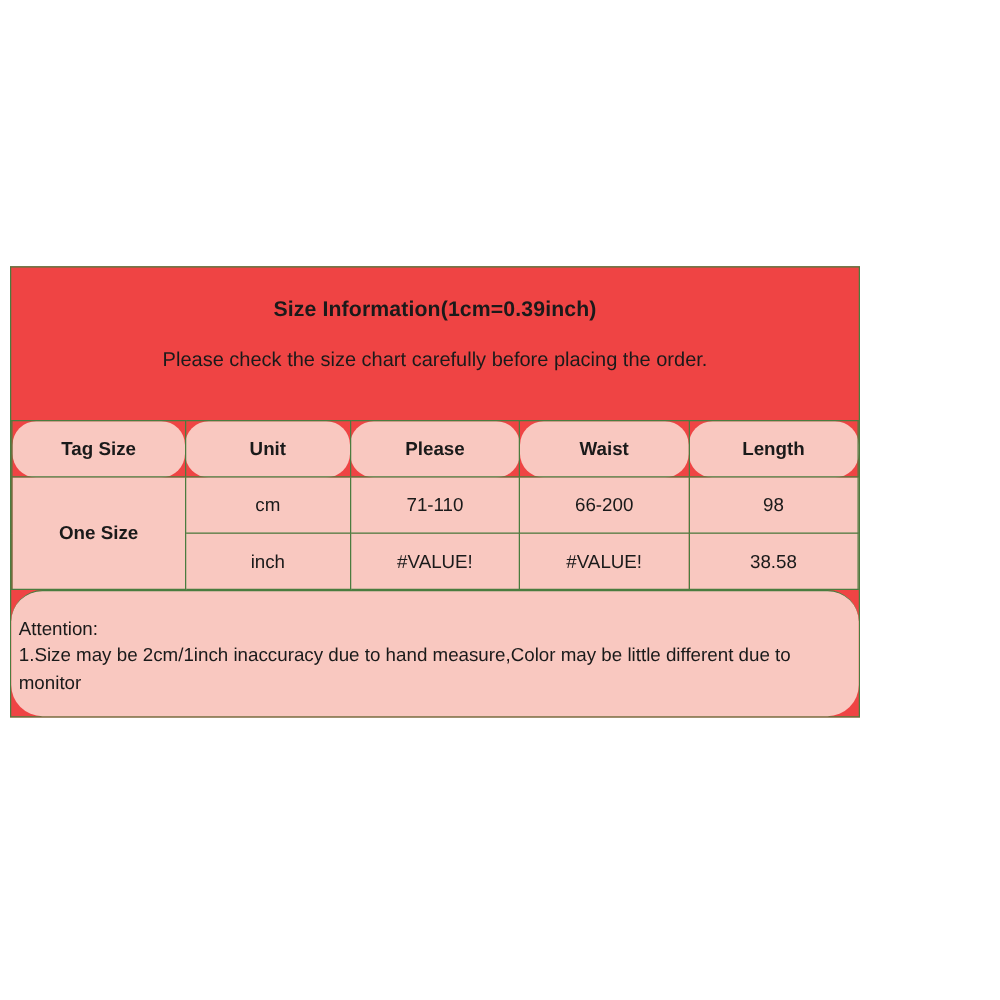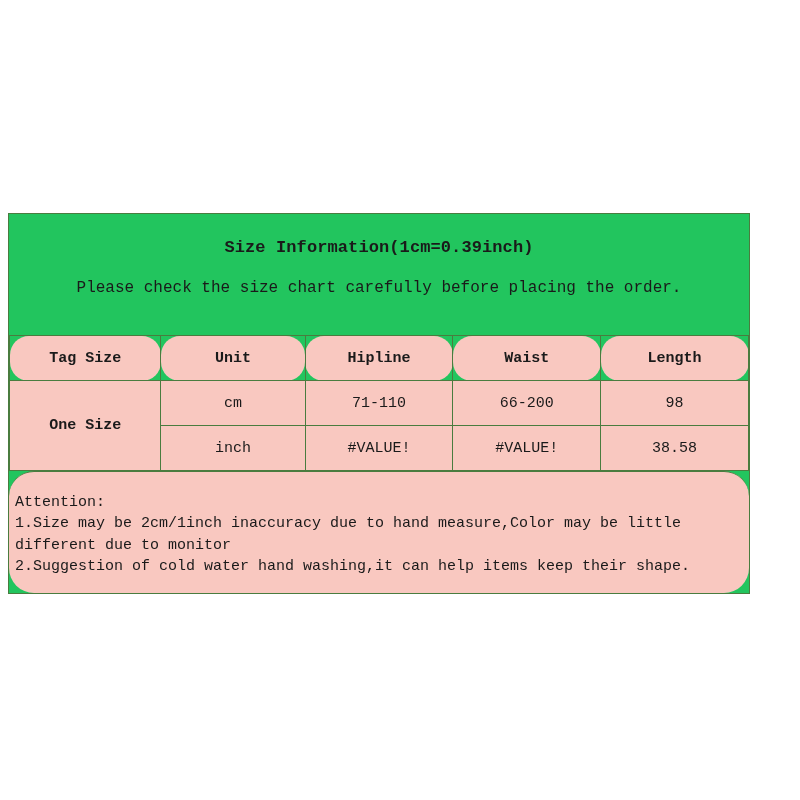--- a/index.html
+++ b/index.html
@@ -14,25 +14,24 @@
     position: relative;
     width: 800px;
     height: 800px;
     background: #ffffff;
     overflow: hidden;
   }
   .size-card {
     position: absolute;
     left: 8px;
     top: 213px;
-    width: 742px;
-    background: #22c55e;
+    width: 680px;
+    background: #ef4444;
     border: 1px solid #4a7c3f;
     box-sizing: border-box;
-    font-family: Liberation Mono, monospace;
   }
   .header-block {
     padding: 24px 10px 12px 10px;
     text-align: center;
   }
   .title {
     font-size: 17px;
     font-weight: bold;
     color: #1a1a1a;
     letter-spacing: 0.1px;
@@ -105,21 +104,21 @@
         <col class="col-tag">
         <col class="col-unit">
         <col class="col-hip">
         <col class="col-waist">
         <col class="col-len">
       </colgroup>
       <thead>
         <tr>
           <th>Tag Size</th>
           <th>Unit</th>
-          <th>Hipline</th>
+          <th>Please</th>
           <th>Waist</th>
           <th>Length</th>
         </tr>
       </thead>
       <tbody>
         <tr class="row-cm">
           <td class="tagsize-cell" rowspan="2">One Size</td>
           <td>cm</td>
           <td>71-110</td>
           <td>66-200</td>
@@ -130,18 +129,17 @@
           <td>#VALUE!</td>
           <td>#VALUE!</td>
           <td>38.58</td>
         </tr>
       </tbody>
     </table>
 
     <div class="attention-block">
       <div class="attention-line">Attention:</div>
       <div class="attention-line">1.Size may be 2cm/1inch inaccuracy due to hand measure,Color may be little different due to monitor</div>
-      <div class="attention-line">2.Suggestion of cold water hand washing,it can help items keep their shape.</div>
     </div>
 
   </div>
 
 </div>
 
 </body></html>

